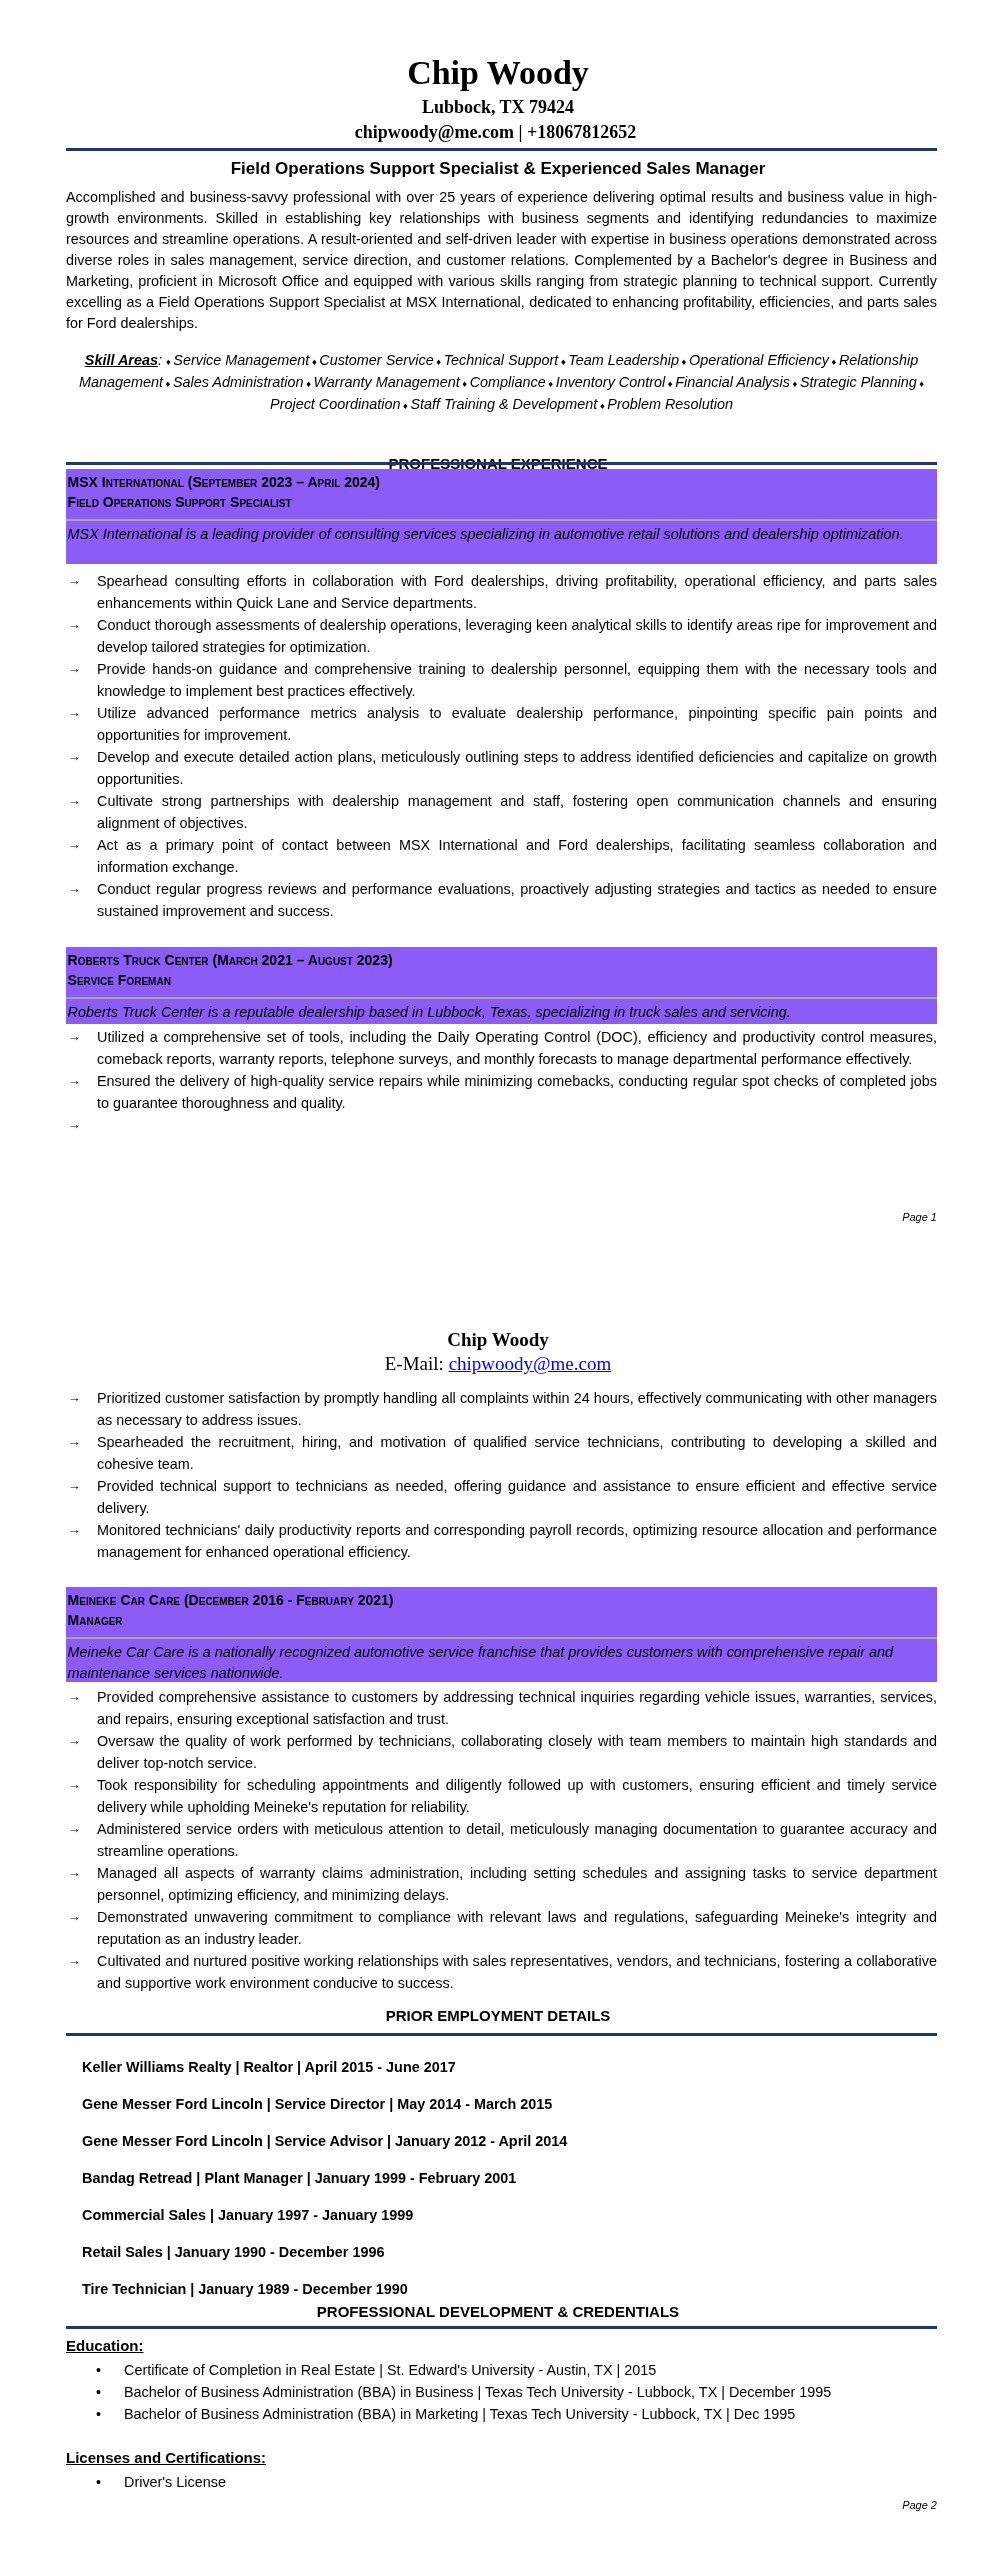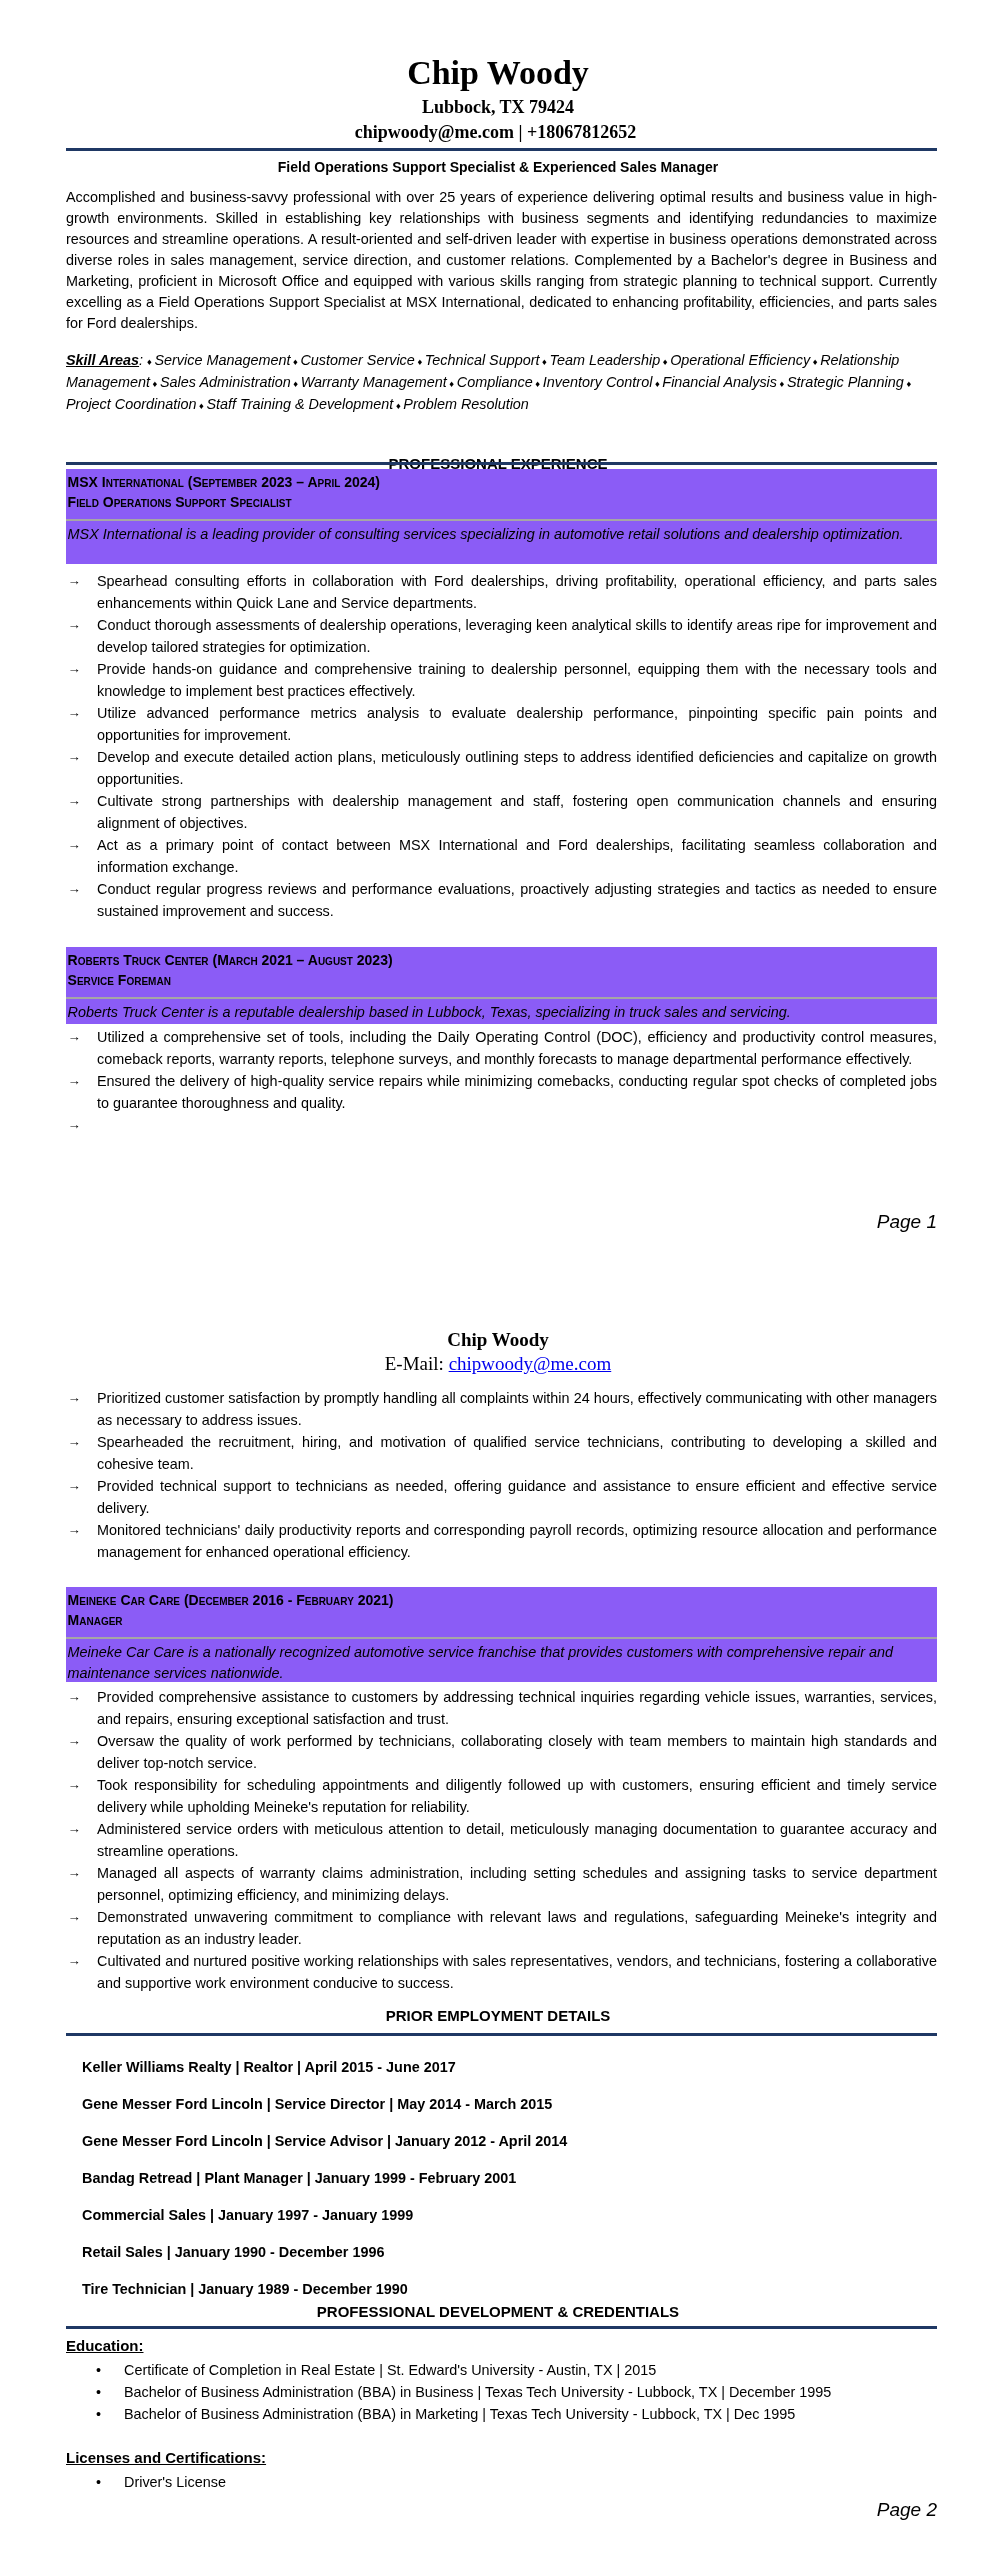--- a/index.html
+++ b/index.html
@@ -2,33 +2,33 @@
 <html style="font-size:12.5px"><head>
 <meta charset="utf-8">
 <style>
   html, body { margin: 0; padding: 0; background: #ffffff; }
   body { width: 996px; height: 2576px; position: relative; color: #000; font-family: "Liberation Sans", sans-serif; }
   .serif { font-family: "Liberation Serif", serif; }
   .name1 { position: absolute; top: 56px; width: 996px; text-align: center; font-size: 34px; font-weight: bold; line-height: 1; }
   .loc1 { position: absolute; top: 98px; width: 996px; text-align: center; font-size: 18px; font-weight: bold; line-height: 1; }
   .contact1 { position: absolute; top: 123px; width: 991px; text-align: center; font-size: 18px; font-weight: bold; line-height: 1; }
   .rule-blue { position: absolute; left: 66px; width: 871px; height: 3.1px; background: #1f3864; }
-  .headline { position: absolute; top: 159px; width: 996px; text-align: center; font-size: 14px; font-weight: bold; }
+  .headline { position: absolute; top: 159px; width: 996px; text-align: center; font-size: 17px; font-weight: bold; }
   .summary { position: absolute; top: 187px; left: 66px; width: 871px; font-size: 14.4px; line-height: 21px; text-align: justify; }
-  .skills { position: absolute; top: 350px; left: 66px; width: 871px; font-size: 14.4px; line-height: 21px; font-style: italic; }
+  .skills { position: absolute; top: 350px; left: 66px; width: 871px; font-size: 14.4px; line-height: 21px; text-align: center; font-style: italic; }
   .skills .lbl { font-weight: bold; text-decoration: underline; }
   .sec-title { position: absolute; width: 996px; text-align: center; font-size: 15px; font-weight: bold; }
   .job-box { position: absolute; left: 66px; width: 871px; background: #8b5cf6; }
   .job-head { padding: 3.1px 1.6px 0 1.6px; font-size: 14px; font-weight: bold; font-variant: small-caps; line-height: 20.3px; }
   .job-sep { height: 2.3px; background: #a6a6a6; margin: 6.2px 0 3.1px 0; }
   .job-desc { padding: 0 1.6px 1.6px 1.6px; font-size: 14.4px; font-style: italic; line-height: 21px; }
   ul.arrows { position: absolute; left: 66px; width: 871px; margin: 0; padding: 0; list-style: none; }
   ul.arrows li { position: relative; padding-left: 31px; font-size: 14.4px; line-height: 22px; text-align: justify; }
   ul.arrows li .arr { position: absolute; left: 1.6px; top: 0; font-size: 13.3px; }
-  .pagenum { position: absolute; left: 66px; width: 871px; text-align: right; font-size: 19px; font-style: italic; }
+  .pagenum { position: absolute; left: 66px; width: 871px; text-align: right; font-size: 11px; font-style: italic; }
   .name2 { position: absolute; top: 1330px; width: 996px; text-align: center; font-size: 19px; font-weight: bold; line-height: 1; }
   .email2 { position: absolute; top: 1354px; width: 996px; text-align: center; font-size: 19px; font-weight: normal; line-height: 1; }
   .email2 a { color: #0000ee; text-decoration: underline; }
   .prior { position: absolute; left: 66px; width: 871px; margin: 16px; padding: 0; list-style: none; }
   .prior li { font-size: 14.4px; font-weight: bold; height: 37px; line-height: 17px; }
   .subhead { position: absolute; left: 66px; font-size: 15px; font-weight: bold; text-decoration: underline; }
   ul.dots { position: absolute; left: 66px; width: 871px; margin: 0; padding: 0; list-style: none; }
   ul.dots li { position: relative; padding-left: 58px; font-size: 14.4px; line-height: 22px; }
   ul.dots li .dot { position: absolute; left: 30px; top: 0; }
 </style>

